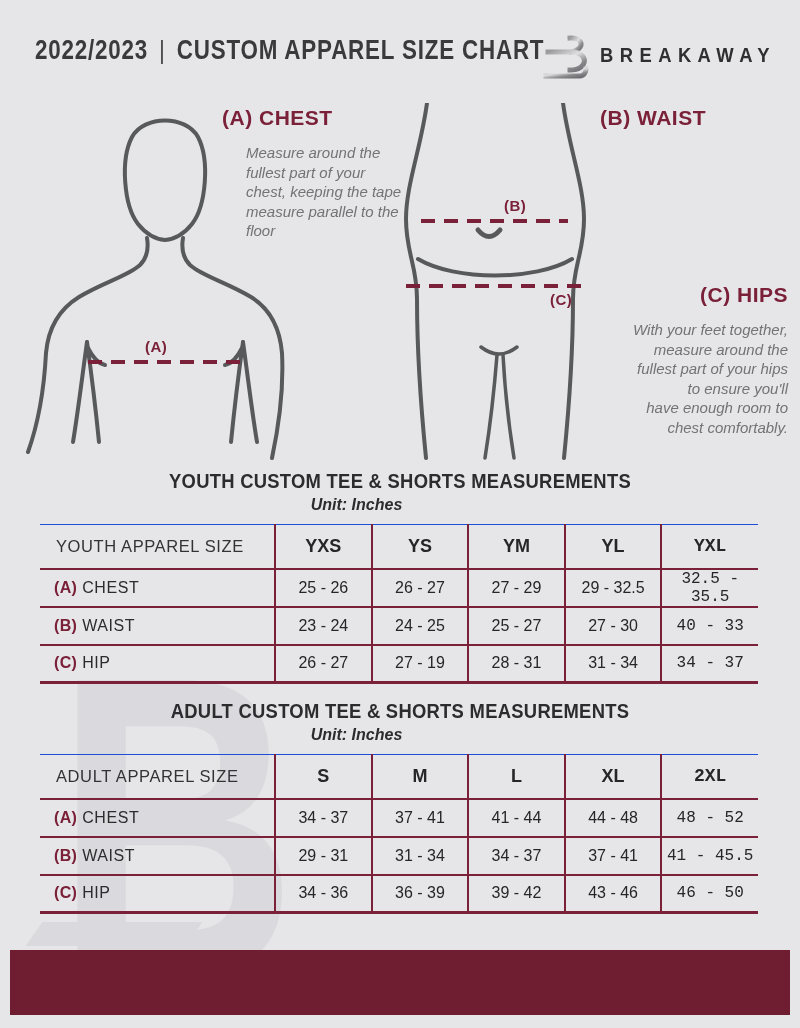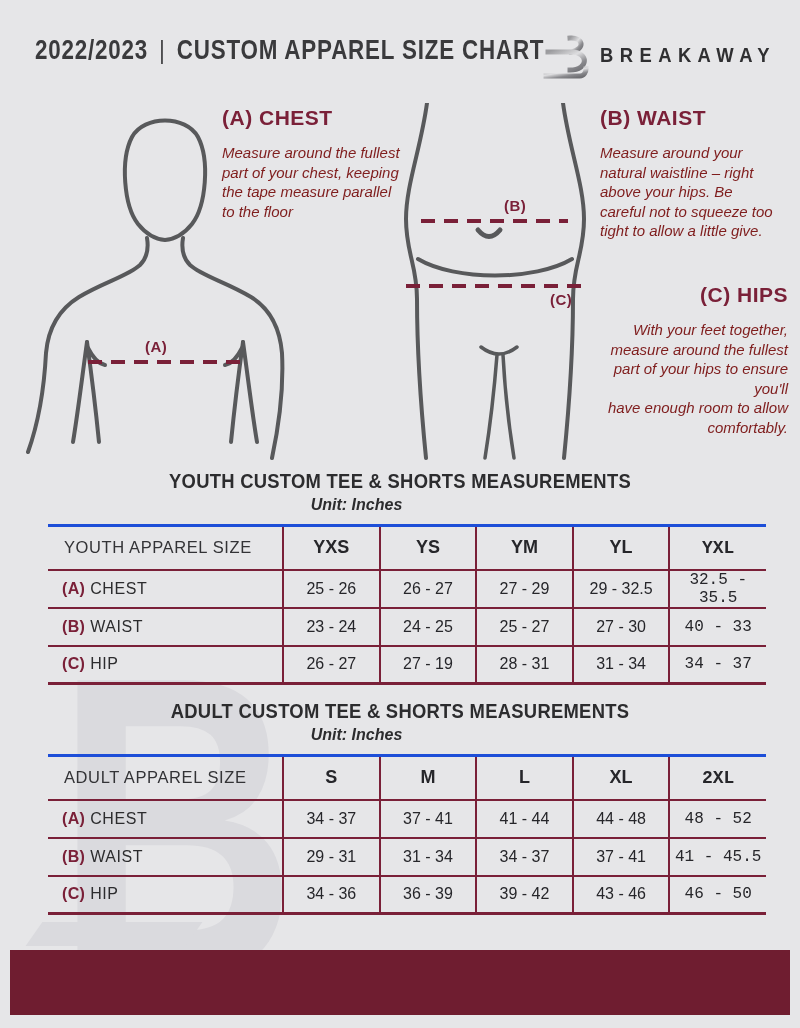--- a/index.html
+++ b/index.html
@@ -47,37 +47,38 @@
   .marker {
     position:absolute; z-index:3;
     font-weight:700; font-size:15px; color:#7a2038; letter-spacing:.5px;
   }
   .guide-block { position:absolute; z-index:2; }
   .guide-head {
     font-weight:700; font-size:21px; color:#7a2038; letter-spacing:.5px;
     margin-bottom:13px;
   }
   .guide-body {
-    font-style:italic; font-size:15px; line-height:19.5px; color:#7f1d1d;
+    font-style:italic; font-size:15px; line-height:19.5px; color:#737373;
     white-space:pre-line;
+    margin-left:24px;
   }
   
   .tbl-title {
     position:absolute; left:0; width:800px; text-align:center;
     font-weight:700; font-size:20px; color:#2c2c2e; letter-spacing:.3px;
     transform:scaleX(0.92);
   }
   .tbl-unit {
     position:absolute; left:0; width:713px; text-align:center;
     font-style:italic; font-weight:600; font-size:16px; color:#2c2c2e;
   }
   table.size-table {
-    position:absolute; left:48px; width:718px;
+    position:absolute; left:40px; width:718px;
     border-collapse:collapse; table-layout:fixed;
-    border-top:3px solid #1d4ed8; border-bottom:3px solid #7a2038;
+    border-top:1px solid #1d4ed8; border-bottom:3px solid #7a2038;
     background:transparent; z-index:2;
   }
   .size-table col.c-first { width:235px; }
   .size-table th, .size-table td {
     border-right:2px solid #7a2038;
     text-align:center; vertical-align:middle;
     font-size:16px; color:#26262a; background:transparent;
   }
   .size-table th:last-child, .size-table td:last-child { border-right:none;font-family:Liberation Mono, monospace; }
   .size-table thead th { height:44px; font-weight:700; font-size:18px; border-bottom:2px solid #7a2038; }
@@ -175,27 +176,26 @@
   <div class="dash" style="left:406px; top:284px; width:178px;"></div>
   <span class="marker" style="left:550px; top:291px;">(C)</span>
 
   <div class="guide-block" style="left:222px; top:106px; width:182px;">
     <div class="guide-head">(A) CHEST</div>
     <div class="guide-body">Measure around the fullest part of your chest, keeping the tape measure parallel to the floor</div>
   </div>
 
   <div class="guide-block" style="left:600px; top:106px; width:180px;">
     <div class="guide-head">(B) WAIST</div>
-    <div class="guide-body">Measure around your natural waistline – right above your hips. Be careful not to squeeze too tight to allow a little give.</div>
   </div>
 
   <div class="guide-block" style="left:600px; top:283px; width:188px;text-align:right;">
     <div class="guide-head">(C) HIPS</div>
     <div class="guide-body">With your feet together, measure around the fullest part of your hips to ensure you'll
-have enough room to allow comfortably.</div>
+have enough room to chest comfortably.</div>
   </div>
 
   <div class="tbl-title" style="top:470px;">YOUTH CUSTOM TEE &amp; SHORTS MEASUREMENTS</div>
   <div class="tbl-unit" style="top:496px;">Unit: Inches</div>
 
   <table class="size-table" style="top:524px;">
     <colgroup>
         <col class="c-first">
         <col>
         <col>

